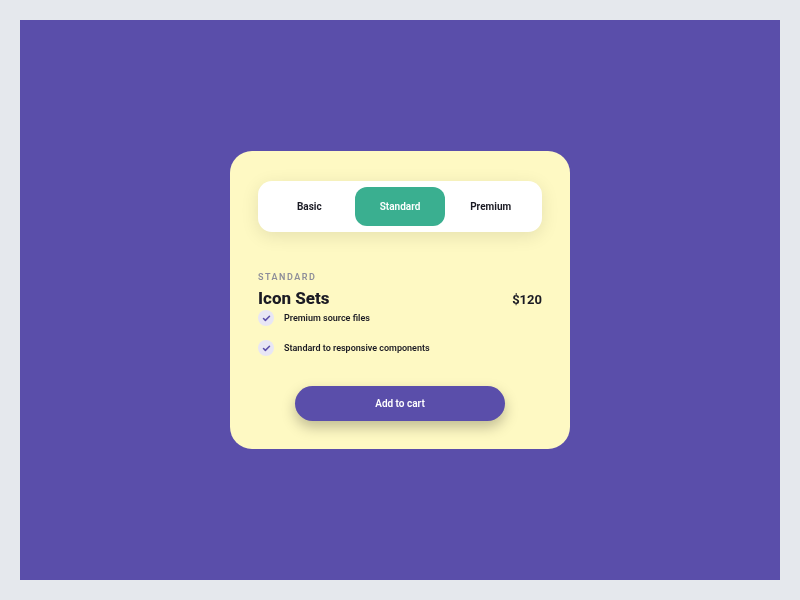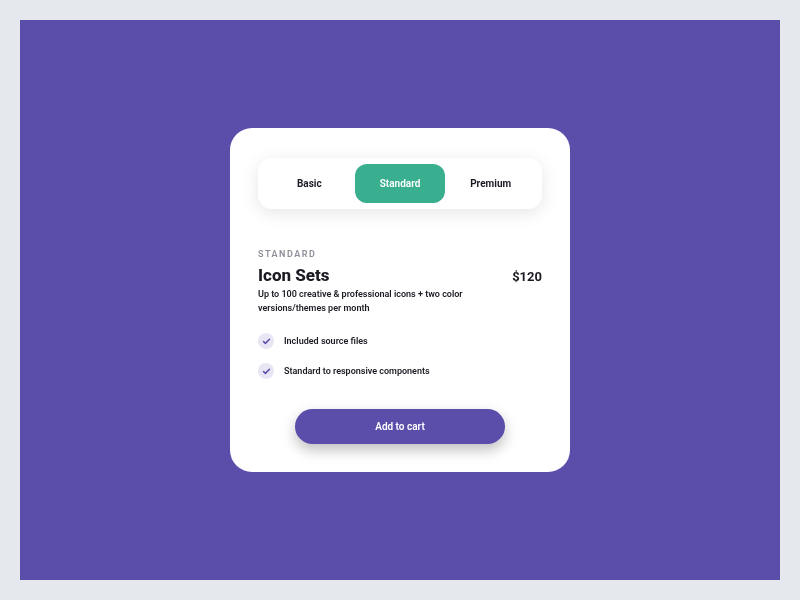--- a/index.html
+++ b/index.html
@@ -19,21 +19,21 @@
     }
     .stage {
       background: #5a4eaa;
       width: 760px;
       height: 560px;
       display: flex;
       align-items: center;
       justify-content: center;
     }
     .pricing-card {
-      background: #ffffff;
+      background: #fef9c3;
       width: 340px;
       border-radius: 22px;
       padding: 30px 28px 28px 28px;
       position: relative;
     }
     .tab-bar {
       background: #ffffff;
       border-radius: 14px;
       box-shadow: 0 4px 18px rgba(0,0,0,0.1);
       display: flex;
@@ -142,29 +142,28 @@
       <div class="tab">Premium</div>
     </div>
 
     <div class="plan-label">STANDARD</div>
 
     <div class="title-row">
       <div class="plan-title">Icon Sets</div>
       <div class="plan-price">$120</div>
     </div>
 
-    <div class="plan-description">Up to 100 creative &amp; professional  icons + two color versions/themes per month</div>
 
     <div class="feature">
       <span class="check-circle">
         <svg viewBox="0 0 24 24" fill="none" stroke="#5a4eaa" stroke-width="4" stroke-linecap="round" stroke-linejoin="round">
             <polyline points="20 6 9 17 4 12"></polyline>
           </svg>
       </span>
-      <span class="feature-text">Included  source files</span>
+      <span class="feature-text">Premium  source files</span>
     </div>
 
     <div class="feature">
       <span class="check-circle">
         <svg viewBox="0 0 24 24" fill="none" stroke="#5a4eaa" stroke-width="4" stroke-linecap="round" stroke-linejoin="round">
             <polyline points="20 6 9 17 4 12"></polyline>
           </svg>
       </span>
       <span class="feature-text">Standard to responsive components</span>
     </div>

